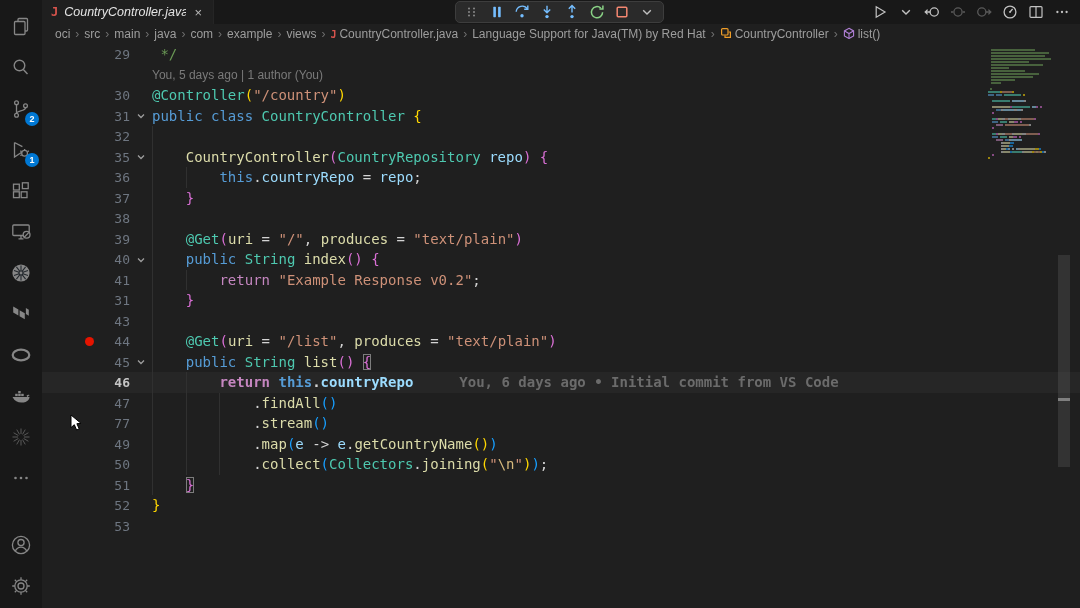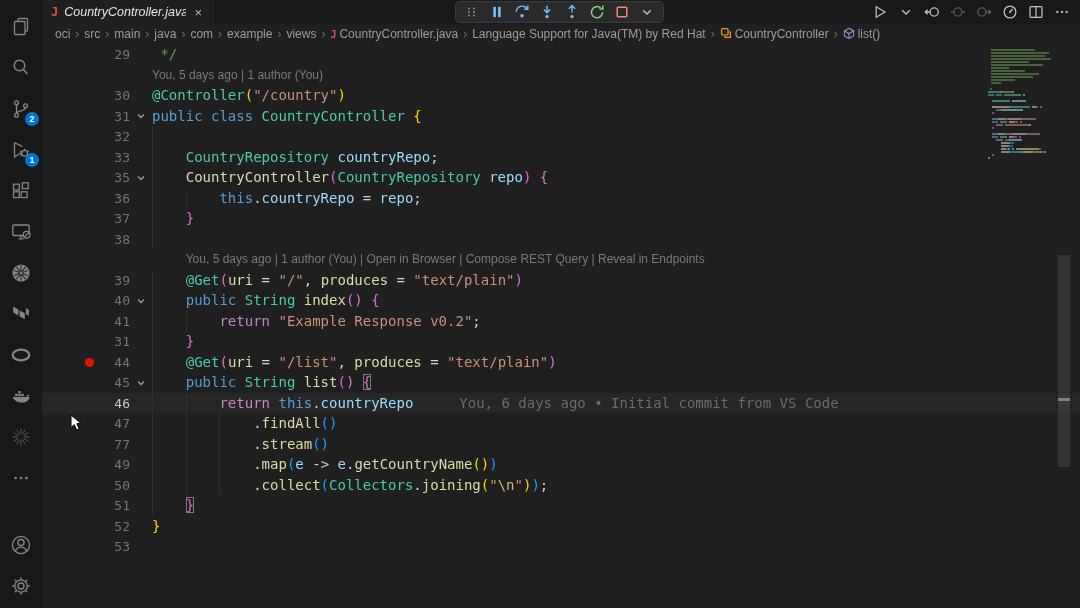--- a/index.html
+++ b/index.html
@@ -37,21 +37,21 @@
   
   #breadcrumbs{height:20px;display:flex;align-items:center;padding-left:13px;
     font-size:12px;color:var(--breadcrumb);background:var(--editor-bg);white-space:nowrap;}
   .bc-item{display:flex;align-items:center;gap:3px;cursor:pointer;}
   .bc-sep{color:#6f6f6f;margin:0 5px;font-size:12px;}
   .bc-j{color:var(--java-icon);font-weight:bold;font-size:10px;font-family:"DejaVu Sans Mono",monospace;}
   
   #editor{position:relative;height:calc(100% - 44px);overflow:hidden;}
   .row{height:20.5px;line-height:20.5px;position:relative;white-space:pre;
     font-family:"DejaVu Sans Mono",monospace;font-size:14px;color:#d4d4d4;}
-  .row.active{background:rgba(230,230,230,0.04);}
+  .row.active{background:rgba(230,230,230,0.04);font-weight:bold;}
   .row.active .num{color:var(--active-line-number);}
   .blame-row{font-family:"Liberation Sans",sans-serif;font-size:12px;color:var(--blame);white-space:nowrap;}
   .num{display:inline-block;width:88px;text-align:right;color:var(--line-number);font-size:13px;}
   .fold{display:inline-block;width:22px;text-align:center;vertical-align:middle;}
   .bp{position:absolute;left:43px;top:6px;width:9px;height:9px;border-radius:50%;
     background:var(--breakpoint);display:block;}
   .guide{position:absolute;top:0;bottom:0;width:1px;background:#303030;}
   .inline-blame{color:#6b6b6b;padding-left:46px;}
   .match{outline:1px solid #7c7c7c;outline-offset:-1px;}
   
@@ -431,34 +431,33 @@
 
     <div id="editor">
       <div id="code-rows">
           <div class="row"><span class="num">29</span><span class="fold"></span><span><span class="tk-d"> </span><span class="tk-com">*/</span></span></div>
           <div class="row blame-row" style="padding-left: 110px;">You, 5 days ago | 1 author (You)</div>
           <div class="row"><span class="num">30</span><span class="fold"></span><span><span class="tk-typ">@Controller</span><span class="tk-b1">(</span><span class="tk-str">"/country"</span><span class="tk-b1">)</span></span></div>
           <div class="row"><span class="num">31</span><span class="fold"><svg width="10" height="10" viewBox="0 0 10 10">
                 <polyline points="2,3.5 5,6.5 8,3.5" fill="none" stroke="#9d9d9d" stroke-width="1.3"></polyline>
               </svg></span><span><span class="tk-kw">public</span><span class="tk-d"> </span><span class="tk-kw">class</span><span class="tk-d"> </span><span class="tk-typ">CountryController</span><span class="tk-d"> </span><span class="tk-b1">{</span></span></div>
           <div class="row"><i class="guide" style="left: 110px;"></i><span class="num">32</span><span class="fold"></span><span></span></div>
-          <div class="row"><i class="guide" style="left: 110px;"></i><span class="num">33</span><span class="fold"></span><span><span class="tk-d">    </span><span class="tk-typ">CountryRepository</span><span class="tk-d"> </span><span class="tk-var">countryRepo</span><span class="tk-d">;</span></span></div>
           <div class="row"><i class="guide" style="left: 110px;"></i><span class="num">35</span><span class="fold"><svg width="10" height="10" viewBox="0 0 10 10">
                 <polyline points="2,3.5 5,6.5 8,3.5" fill="none" stroke="#9d9d9d" stroke-width="1.3"></polyline>
               </svg></span><span><span class="tk-d">    </span><span class="tk-fn">CountryController</span><span class="tk-b2">(</span><span class="tk-typ">CountryRepository</span><span class="tk-d"> </span><span class="tk-var">repo</span><span class="tk-b2">)</span><span class="tk-d"> </span><span class="tk-b2">{</span></span></div>
           <div class="row"><i class="guide" style="left: 110px;"></i><i class="guide" style="left: 143.72px;"></i><span class="num">36</span><span class="fold"></span><span><span class="tk-d">        </span><span class="tk-kw">this</span><span class="tk-d">.</span><span class="tk-var">countryRepo</span><span class="tk-d"> = </span><span class="tk-var">repo</span><span class="tk-d">;</span></span></div>
           <div class="row"><i class="guide" style="left: 110px;"></i><span class="num">37</span><span class="fold"></span><span><span class="tk-d">    </span><span class="tk-b2">}</span></span></div>
           <div class="row"><i class="guide" style="left: 110px;"></i><span class="num">38</span><span class="fold"></span><span></span></div>
-          <div class="row blame-row" style="padding-left: 143.72px;">You, 5 days ago | 1 author (You) | Open in Browser | Compose REST Query | Reveal in Endpoints</div>
           <div class="row"><i class="guide" style="left: 110px;"></i><span class="num">39</span><span class="fold"></span><span><span class="tk-d">    </span><span class="tk-typ">@Get</span><span class="tk-b2">(</span><span class="tk-fn">uri</span><span class="tk-d"> = </span><span class="tk-str">"/"</span><span class="tk-d">, </span><span class="tk-fn">produces</span><span class="tk-d"> = </span><span class="tk-str">"text/plain"</span><span class="tk-b2">)</span></span></div>
           <div class="row"><i class="guide" style="left: 110px;"></i><span class="num">40</span><span class="fold"><svg width="10" height="10" viewBox="0 0 10 10">
                 <polyline points="2,3.5 5,6.5 8,3.5" fill="none" stroke="#9d9d9d" stroke-width="1.3"></polyline>
               </svg></span><span><span class="tk-d">    </span><span class="tk-kw">public</span><span class="tk-d"> </span><span class="tk-typ">String</span><span class="tk-d"> </span><span class="tk-fn">index</span><span class="tk-b2">(</span><span class="tk-b2">)</span><span class="tk-d"> </span><span class="tk-b2">{</span></span></div>
           <div class="row"><i class="guide" style="left: 110px;"></i><i class="guide" style="left: 143.72px;"></i><span class="num">41</span><span class="fold"></span><span><span class="tk-d">        </span><span class="tk-ctl">return</span><span class="tk-d"> </span><span class="tk-str">"Example Response v0.2"</span><span class="tk-d">;</span></span></div>
           <div class="row"><i class="guide" style="left: 110px;"></i><span class="num">31</span><span class="fold"></span><span><span class="tk-d">    </span><span class="tk-b2">}</span></span></div>
+          <div class="row"><i class="guide" style="left: 110px;"></i><span class="num">43</span><span class="fold"></span><span></span></div>
           <div class="row"><i class="guide" style="left: 110px;"></i><s class="bp"></s><span class="num">44</span><span class="fold"></span><span><span class="tk-d">    </span><span class="tk-typ">@Get</span><span class="tk-b2">(</span><span class="tk-fn">uri</span><span class="tk-d"> = </span><span class="tk-str">"/list"</span><span class="tk-d">, </span><span class="tk-fn">produces</span><span class="tk-d"> = </span><span class="tk-str">"text/plain"</span><span class="tk-b2">)</span></span></div>
           <div class="row"><i class="guide" style="left: 110px;"></i><span class="num">45</span><span class="fold"><svg width="10" height="10" viewBox="0 0 10 10">
                 <polyline points="2,3.5 5,6.5 8,3.5" fill="none" stroke="#9d9d9d" stroke-width="1.3"></polyline>
               </svg></span><span><span class="tk-d">    </span><span class="tk-kw">public</span><span class="tk-d"> </span><span class="tk-typ">String</span><span class="tk-d"> </span><span class="tk-fn">list</span><span class="tk-b2">(</span><span class="tk-b2">)</span><span class="tk-d"> </span><span class="tk-b2 match">{</span></span></div>
           <div class="row active"><i class="guide" style="left: 110px;"></i><i class="guide" style="left: 143.72px;"></i><span class="num">46</span><span class="fold"></span><span><span class="tk-d">        </span><span class="tk-ctl">return</span><span class="tk-d"> </span><span class="tk-kw">this</span><span class="tk-d">.</span><span class="tk-var">countryRepo</span></span><span class="inline-blame">You, 6 days ago • Initial commit from VS Code</span></div>
           <div class="row"><i class="guide" style="left: 110px;"></i><i class="guide" style="left: 143.72px;"></i><i class="guide" style="left: 177.44px;"></i><span class="num">47</span><span class="fold"></span><span><span class="tk-d">            </span><span class="tk-d">.</span><span class="tk-fn">findAll</span><span class="tk-b3">(</span><span class="tk-b3">)</span></span></div>
           <div class="row"><i class="guide" style="left: 110px;"></i><i class="guide" style="left: 143.72px;"></i><i class="guide" style="left: 177.44px;"></i><span class="num">77</span><span class="fold"></span><span><span class="tk-d">            </span><span class="tk-d">.</span><span class="tk-fn">stream</span><span class="tk-b3">(</span><span class="tk-b3">)</span></span></div>
           <div class="row"><i class="guide" style="left: 110px;"></i><i class="guide" style="left: 143.72px;"></i><i class="guide" style="left: 177.44px;"></i><span class="num">49</span><span class="fold"></span><span><span class="tk-d">            </span><span class="tk-d">.</span><span class="tk-fn">map</span><span class="tk-b3">(</span><span class="tk-var">e</span><span class="tk-d"> </span><span class="tk-d">-&gt;</span><span class="tk-d"> </span><span class="tk-var">e</span><span class="tk-d">.</span><span class="tk-fn">getCountryName</span><span class="tk-b1">(</span><span class="tk-b1">)</span><span class="tk-b3">)</span></span></div>
           <div class="row"><i class="guide" style="left: 110px;"></i><i class="guide" style="left: 143.72px;"></i><i class="guide" style="left: 177.44px;"></i><span class="num">50</span><span class="fold"></span><span><span class="tk-d">            </span><span class="tk-d">.</span><span class="tk-fn">collect</span><span class="tk-b3">(</span><span class="tk-typ">Collectors</span><span class="tk-d">.</span><span class="tk-fn">joining</span><span class="tk-b1">(</span><span class="tk-str">"</span><span class="tk-esc">\n</span><span class="tk-str">"</span><span class="tk-b1">)</span><span class="tk-b3">)</span><span class="tk-d">;</span></span></div>
           <div class="row"><i class="guide" style="left: 110px;"></i><span class="num">51</span><span class="fold"></span><span><span class="tk-d">    </span><span class="tk-b2 match">}</span></span></div>

